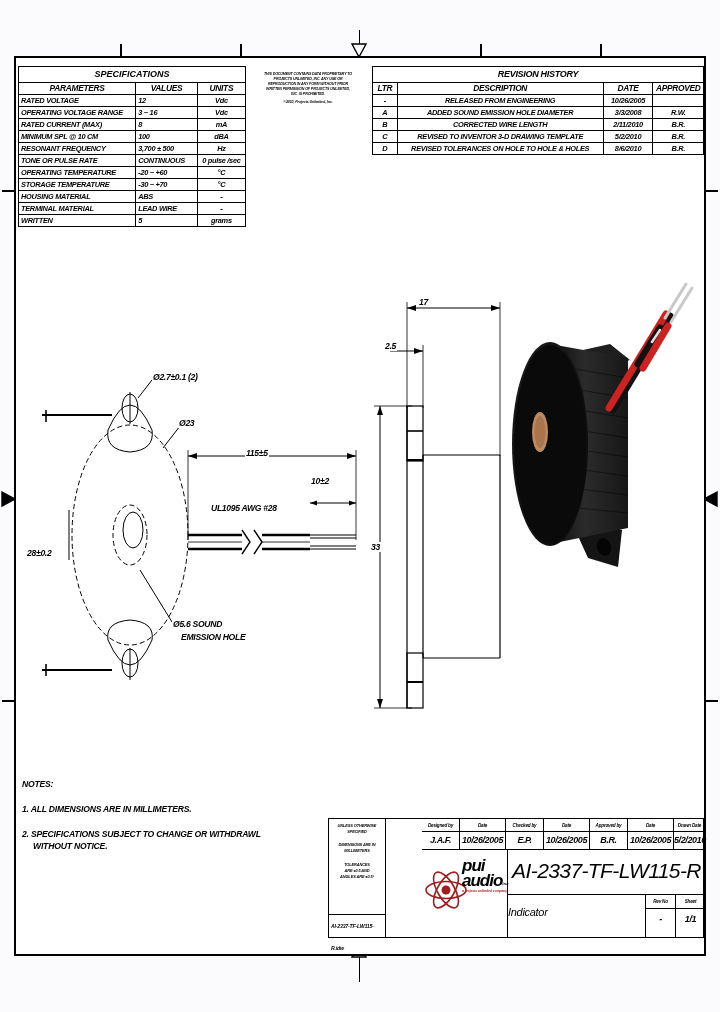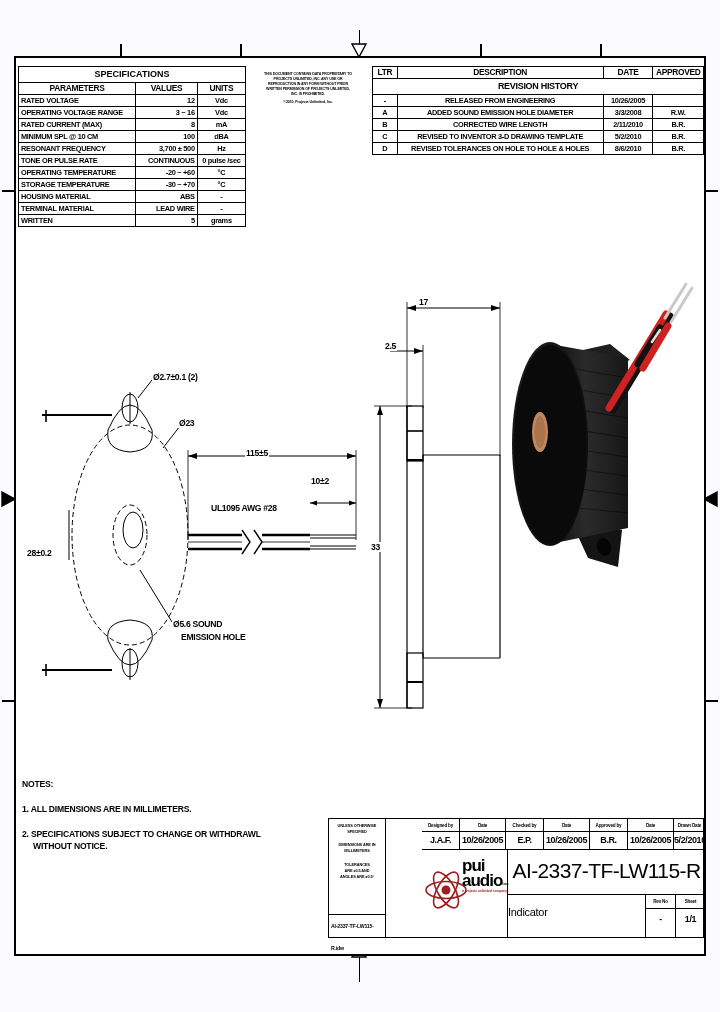--- a/index.html
+++ b/index.html
@@ -1,19 +1,19 @@
 <!DOCTYPE html>
 <html><head>
 <meta charset="utf-8">
 <style>
   html,body{margin:0;padding:0;background:#fbfafd;}
   body{width:720px;height:1012px;position:relative;overflow:hidden;
        font-family:"Liberation Sans", sans-serif; color:#000;}
 
-  .sheet{position:absolute;left:0;top:0;width:720px;height:848px;background:#fbfafd;}
+  .sheet{position:absolute;left:0;top:0;width:720px;height:848px;background:#fbfafd;font-style:italic;}
 
   
   .frame{position:absolute;left:14px;top:56px;width:692px;height:900px;
          border:2px solid #000;box-sizing:border-box;background:#fff;}
 
   .tick{position:absolute;background:#000;}
   .tick.h{width:1.5px;height:12px;}
   .tick.v{height:1.5px;width:12px;}
   .ctr-line{position:absolute;background:#000;width:1px;}
 
@@ -22,21 +22,21 @@
   .tbl{position:absolute;background:#fff;}
   .tbl td,.tbl th{border:1px solid #000;padding:0 2px;font-size:7.4px;
        line-height:11px;height:11px;white-space:nowrap;font-weight:bold;
        letter-spacing:-.3px;}
   .tbl th{text-align:center;font-size:8.4px;}
   .l{text-align:left;margin-left:36px;}
 
   
   #spec{left:18px;top:66px;width:228px;}
   #spec td.p{width:118px;}
-  #spec td.v{width:62px;text-align:right;}
+  #spec td.v{width:62px;text-align:left;}
   #spec td.u{width:46px;text-align:center;}
   #spec .title{font-size:9px;height:15px;line-height:15px;letter-spacing:0px;}
 
   
   #rev{left:372px;top:66px;width:332px;}
   #rev td.ltr{width:22px;text-align:center;}
   #rev td.de{width:212px;text-align:center;}
   #rev td.dt{width:50px;text-align:center;}
   #rev td.ap{width:46px;text-align:center;}
   #rev .title{font-size:9px;height:15px;line-height:15px;}
@@ -198,28 +198,28 @@
     <div>PROJECTS UNLIMITED, INC. ANY USE OR</div>
     <div>REPRODUCTION IN ANY FORM WITHOUT PRIOR</div>
     <div>WRITTEN PERMISSION OF PROJECTS UNLIMITED,</div>
     <div>INC. IS PROHIBITED.</div>
     <div style="margin-top:3px;">©2010, Projects Unlimited, Inc.</div>
   </div>
 
   <table class="tbl" id="rev">
     <tbody>
         <tr>
+          <th class="title" colspan="4">REVISION HISTORY</th>
+        </tr>
+    <tr>
       <th class="ltr">LTR</th>
       <th class="de">DESCRIPTION</th>
       <th class="dt">DATE</th>
       <th class="ap">APPROVED</th>
     </tr>
-    <tr>
-          <th class="title" colspan="4">REVISION HISTORY</th>
-        </tr>
     <tr>
           <td class="ltr">-</td>
           <td class="de">RELEASED FROM ENGINEERING</td>
           <td class="dt">10/26/2005</td>
           <td class="ap"></td>
         </tr>
     <tr>
           <td class="ltr">A</td>
           <td class="de">ADDED SOUND EMISSION HOLE DIAMETER</td>
           <td class="dt">3/3/2008</td>

